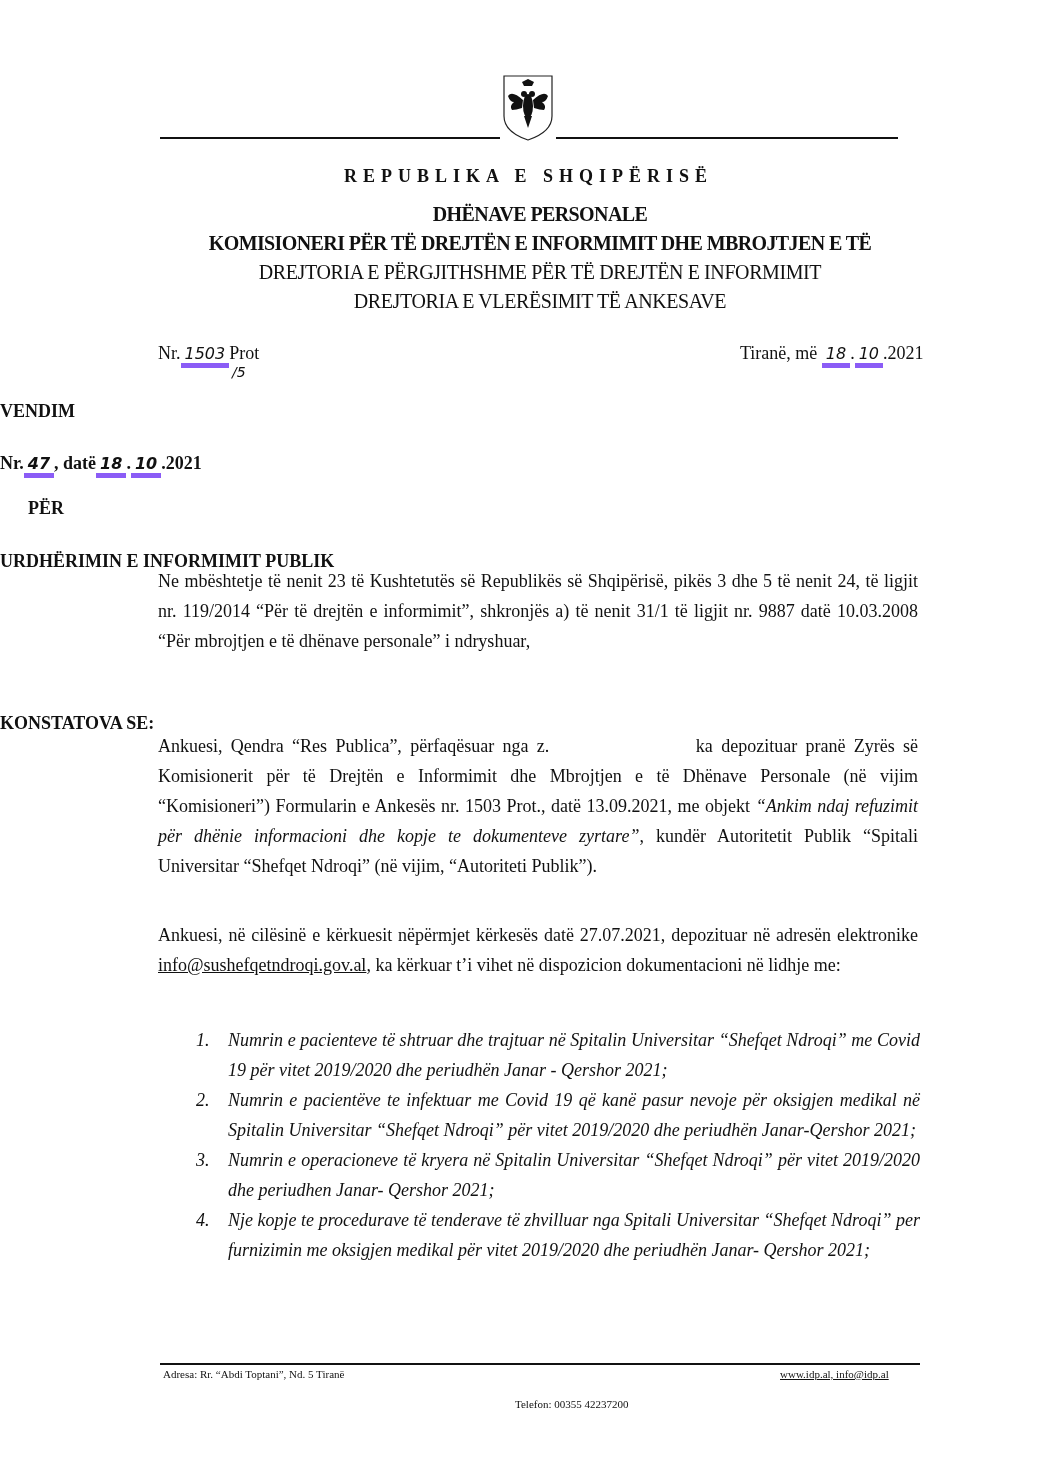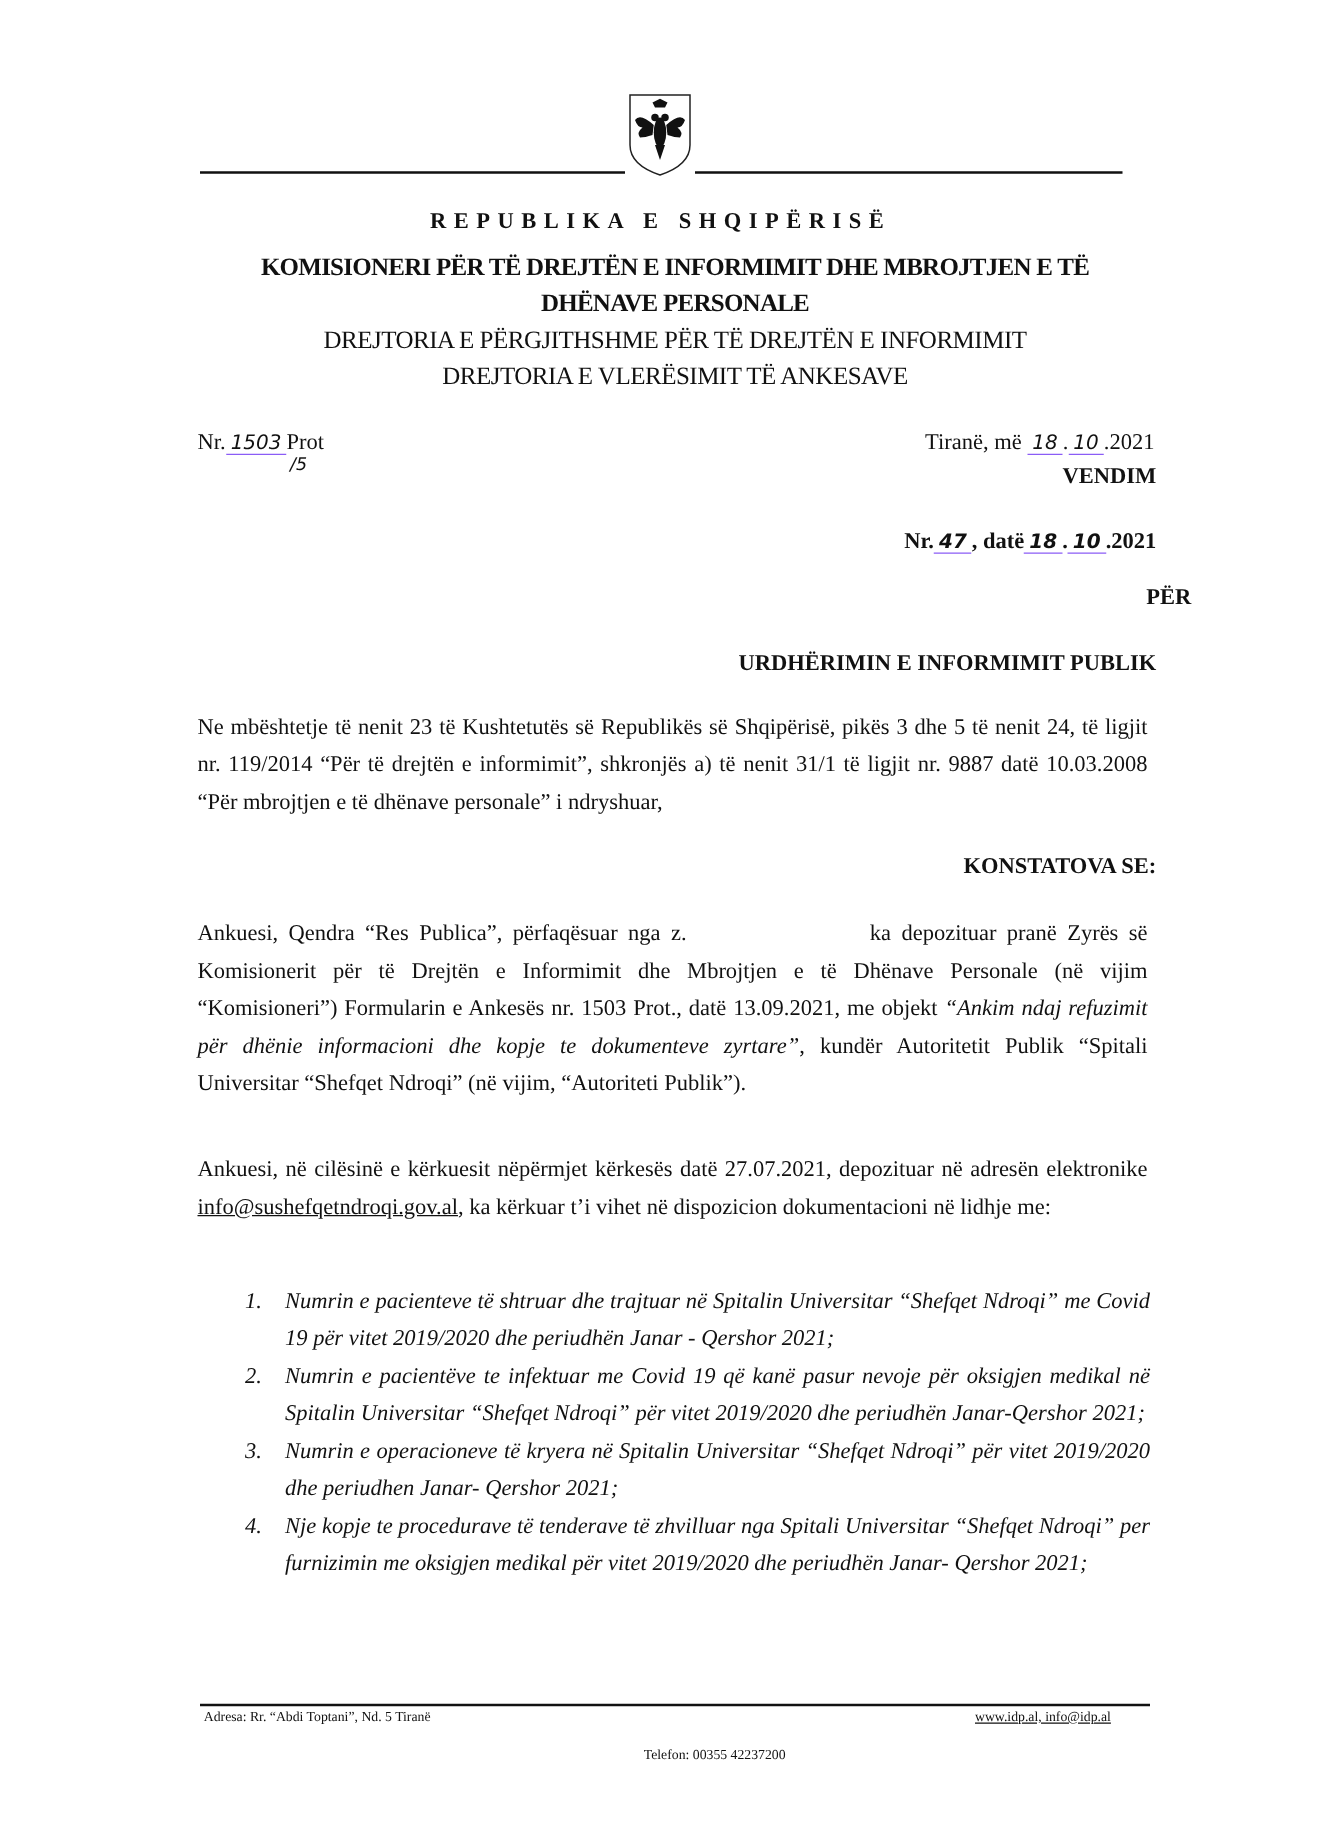--- a/index.html
+++ b/index.html
@@ -19,24 +19,24 @@
   .authority {
     top: 200px; left: 140px; width: 800px; text-align: center;
     font-weight: bold; font-size: 20px; line-height: 29px; letter-spacing: -0.6px;
   }
   .directorate {
     top: 258px; left: 140px; width: 800px; text-align: center;
     font-size: 20px; line-height: 29px; letter-spacing: -0.4px;
   }
   .prot-left { left: 158px; top: 343px; font-size: 18px; }
   .prot-right { left: 740px; top: 343px; font-size: 18px; }
-  .hand { font-family: "DejaVu Sans", sans-serif; font-style: italic; font-size: 16px; border-bottom: 1px solid #8b5cf6; padding: 0 4px; }
+  .hand { font-family: "DejaVu Sans", sans-serif; font-style: italic; font-size: 16px; border-bottom: 5px solid #8b5cf6; padding: 0 4px; }
   .sub5 { left: 232px; top: 364px; font-family: "DejaVu Sans", sans-serif; font-style: italic; font-size: 14px; }
   .center-bold {
-    left: 0; width: 925px; text-align: right; font-weight: bold; font-size: 18px;
+    left: 0; width: 925px; text-align: left; font-weight: bold; font-size: 18px; margin-top: 31px;
   }
   .para {
     left: 158px; width: 760px; font-size: 18px; line-height: 30px; text-align: justify;
   }
   .list {
     left: 228px; width: 692px; font-size: 18px; line-height: 30px; font-style: italic; margin: 0; padding: 0;
   }
   .list li { list-style: none; position: relative; text-align: justify; margin-bottom: 0; }
   .list li .num { position: absolute; left: -32px; }
   .footer-rule { left: 160px; top: 1363px; width: 760px; height: 2px; background: #111; }
@@ -60,22 +60,22 @@
       <path d="M24 44 L28 56 L32 44 Z"></path>
     </g>
   </svg>
 </div>
 <div class="abs header-rule rule-left"></div>
 <div class="abs header-rule rule-right"></div>
 
 <div class="abs republic">REPUBLIKA E SHQIPËRISË</div>
 
 <div class="abs authority">
+  <div>DHËNAVE PERSONALE</div>
   <div>KOMISIONERI PËR TË DREJTËN E INFORMIMIT DHE MBROJTJEN E TË</div>
-  <div>DHËNAVE PERSONALE</div>
 </div>
 <div class="abs directorate">
   <div>DREJTORIA E PËRGJITHSHME PËR TË DREJTËN E INFORMIMIT</div>
   <div>DREJTORIA E VLERËSIMIT TË ANKESAVE</div>
 </div>
 
 <div class="abs prot-left">
   <span>Nr.</span><span class="hand">1503</span><span>Prot</span>
 </div>
 <div class="abs sub5">/5</div>

